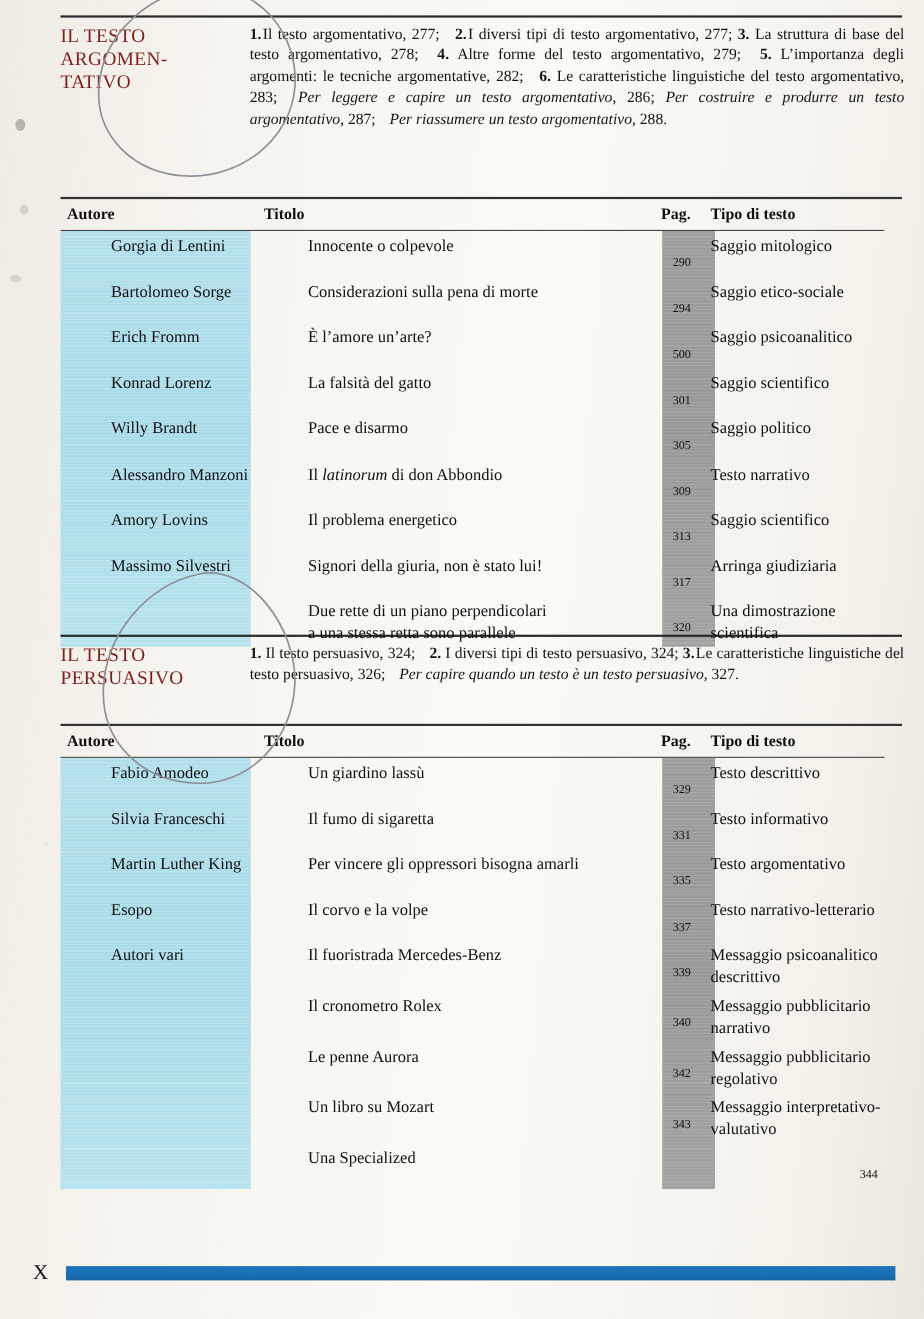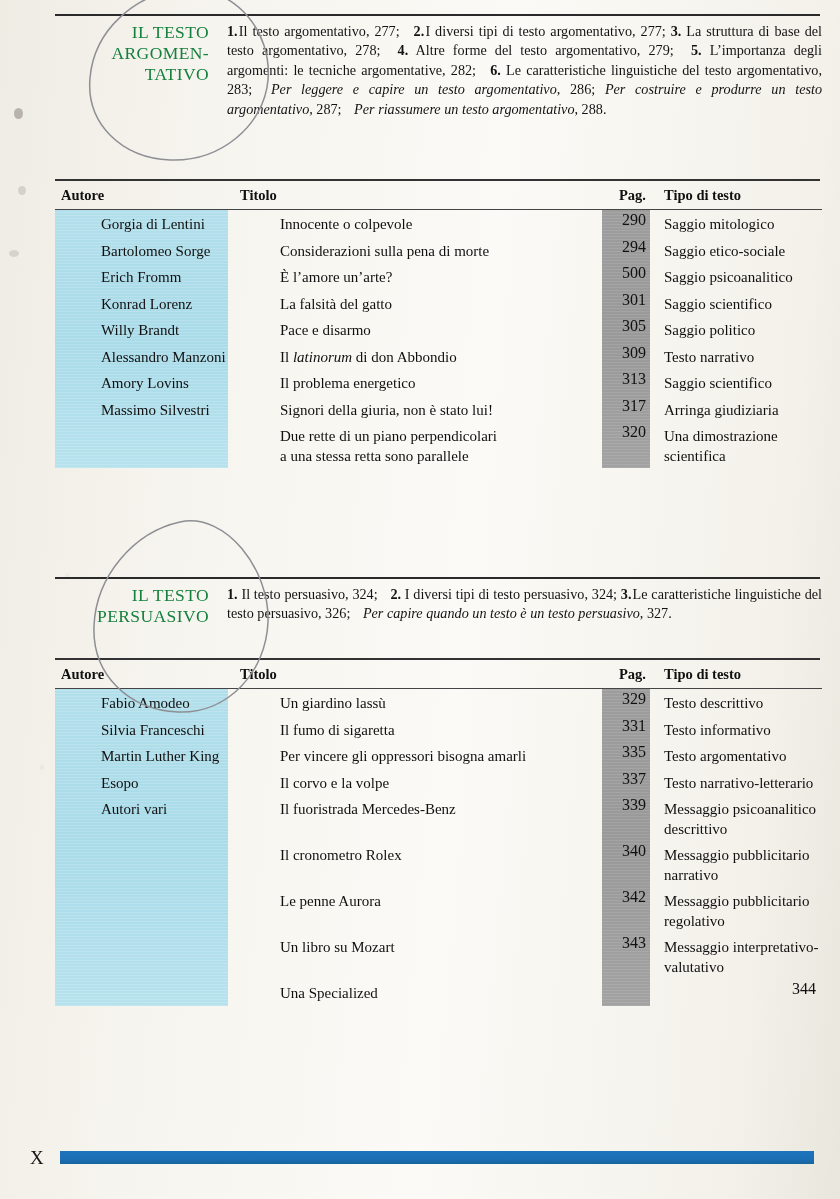--- a/index.html
+++ b/index.html
@@ -29,44 +29,44 @@
 
   .band{position:absolute;left:55px;right:20px;}
 
   
   .sec-head{
     position:absolute; left:55px; right:18px;
     display:flex; align-items:flex-start;
   }
   .sec-title{
     width:168px; flex:0 0 168px;
-    text-align:right;
+    text-align:left;
     padding-right:14px;
     font-size:17.5px;
     letter-spacing:.4px;
     line-height:21px;
     font-family:"Liberation Serif", serif;
-    color:#15803d;
+    color:#7f1d1d;
     box-sizing:border-box;
   }
   .sec-body{
     flex:1 1 auto;
     font-size:14.2px;
     line-height:19.4px;
     text-align:justify;
     padding-left:4px;
     color:#131313;
     border-left:0;
   }
   .sec-body b{font-weight:bold;}
   .sec-body i{font-style:italic;}
   .gap{display:inline-block;width:9px;}
 
   
-  .tbl{position:absolute;left:55px;right:18px;}
+  .tbl{position:absolute;left:55px;right:36px;}
   .thead{
     display:flex; align-items:flex-end;
     font-weight:bold; font-size:14.5px;
     padding:6px 0 5px 0;
     color:#101010;
   }
   .c-auth{flex:0 0 173px;width:173px;padding-left:6px;box-sizing:border-box;}
   .c-tit {flex:1 1 auto;padding-left:12px;box-sizing:border-box;}
   .c-pag {flex:0 0 48px;width:48px;text-align:right;padding-right:6px;box-sizing:border-box;}
   .c-typ {flex:0 0 170px;width:170px;padding-left:12px;box-sizing:border-box;}
@@ -87,21 +87,21 @@
   }
   .row{
     display:flex; align-items:flex-start;
     position:relative; z-index:2;
     font-size:15px; line-height:19.5px;
     color:#101010;
     margin-left:40px;
   }
   .row .c-auth{padding-top:5px;padding-bottom:2px;}
   .row .c-tit {padding-top:5px;padding-bottom:2px;}
-  .row .c-pag {padding-top:0;padding-bottom:2px;font-size:16px;text-align:right;}
+  .row .c-pag {padding-top:20px;padding-bottom:2px;font-size:11px;text-align:right;}
   .row .c-typ {padding-top:5px;padding-bottom:2px;}
   .row i{font-style:italic;text-align:right;}
 
   
   .ell{position:absolute;pointer-events:none;z-index:6;}
 
   
   .footer{position:absolute;left:0;right:0;bottom:28px;height:26px;}
   .pagenum{
     position:absolute;left:30px;top:2px;

